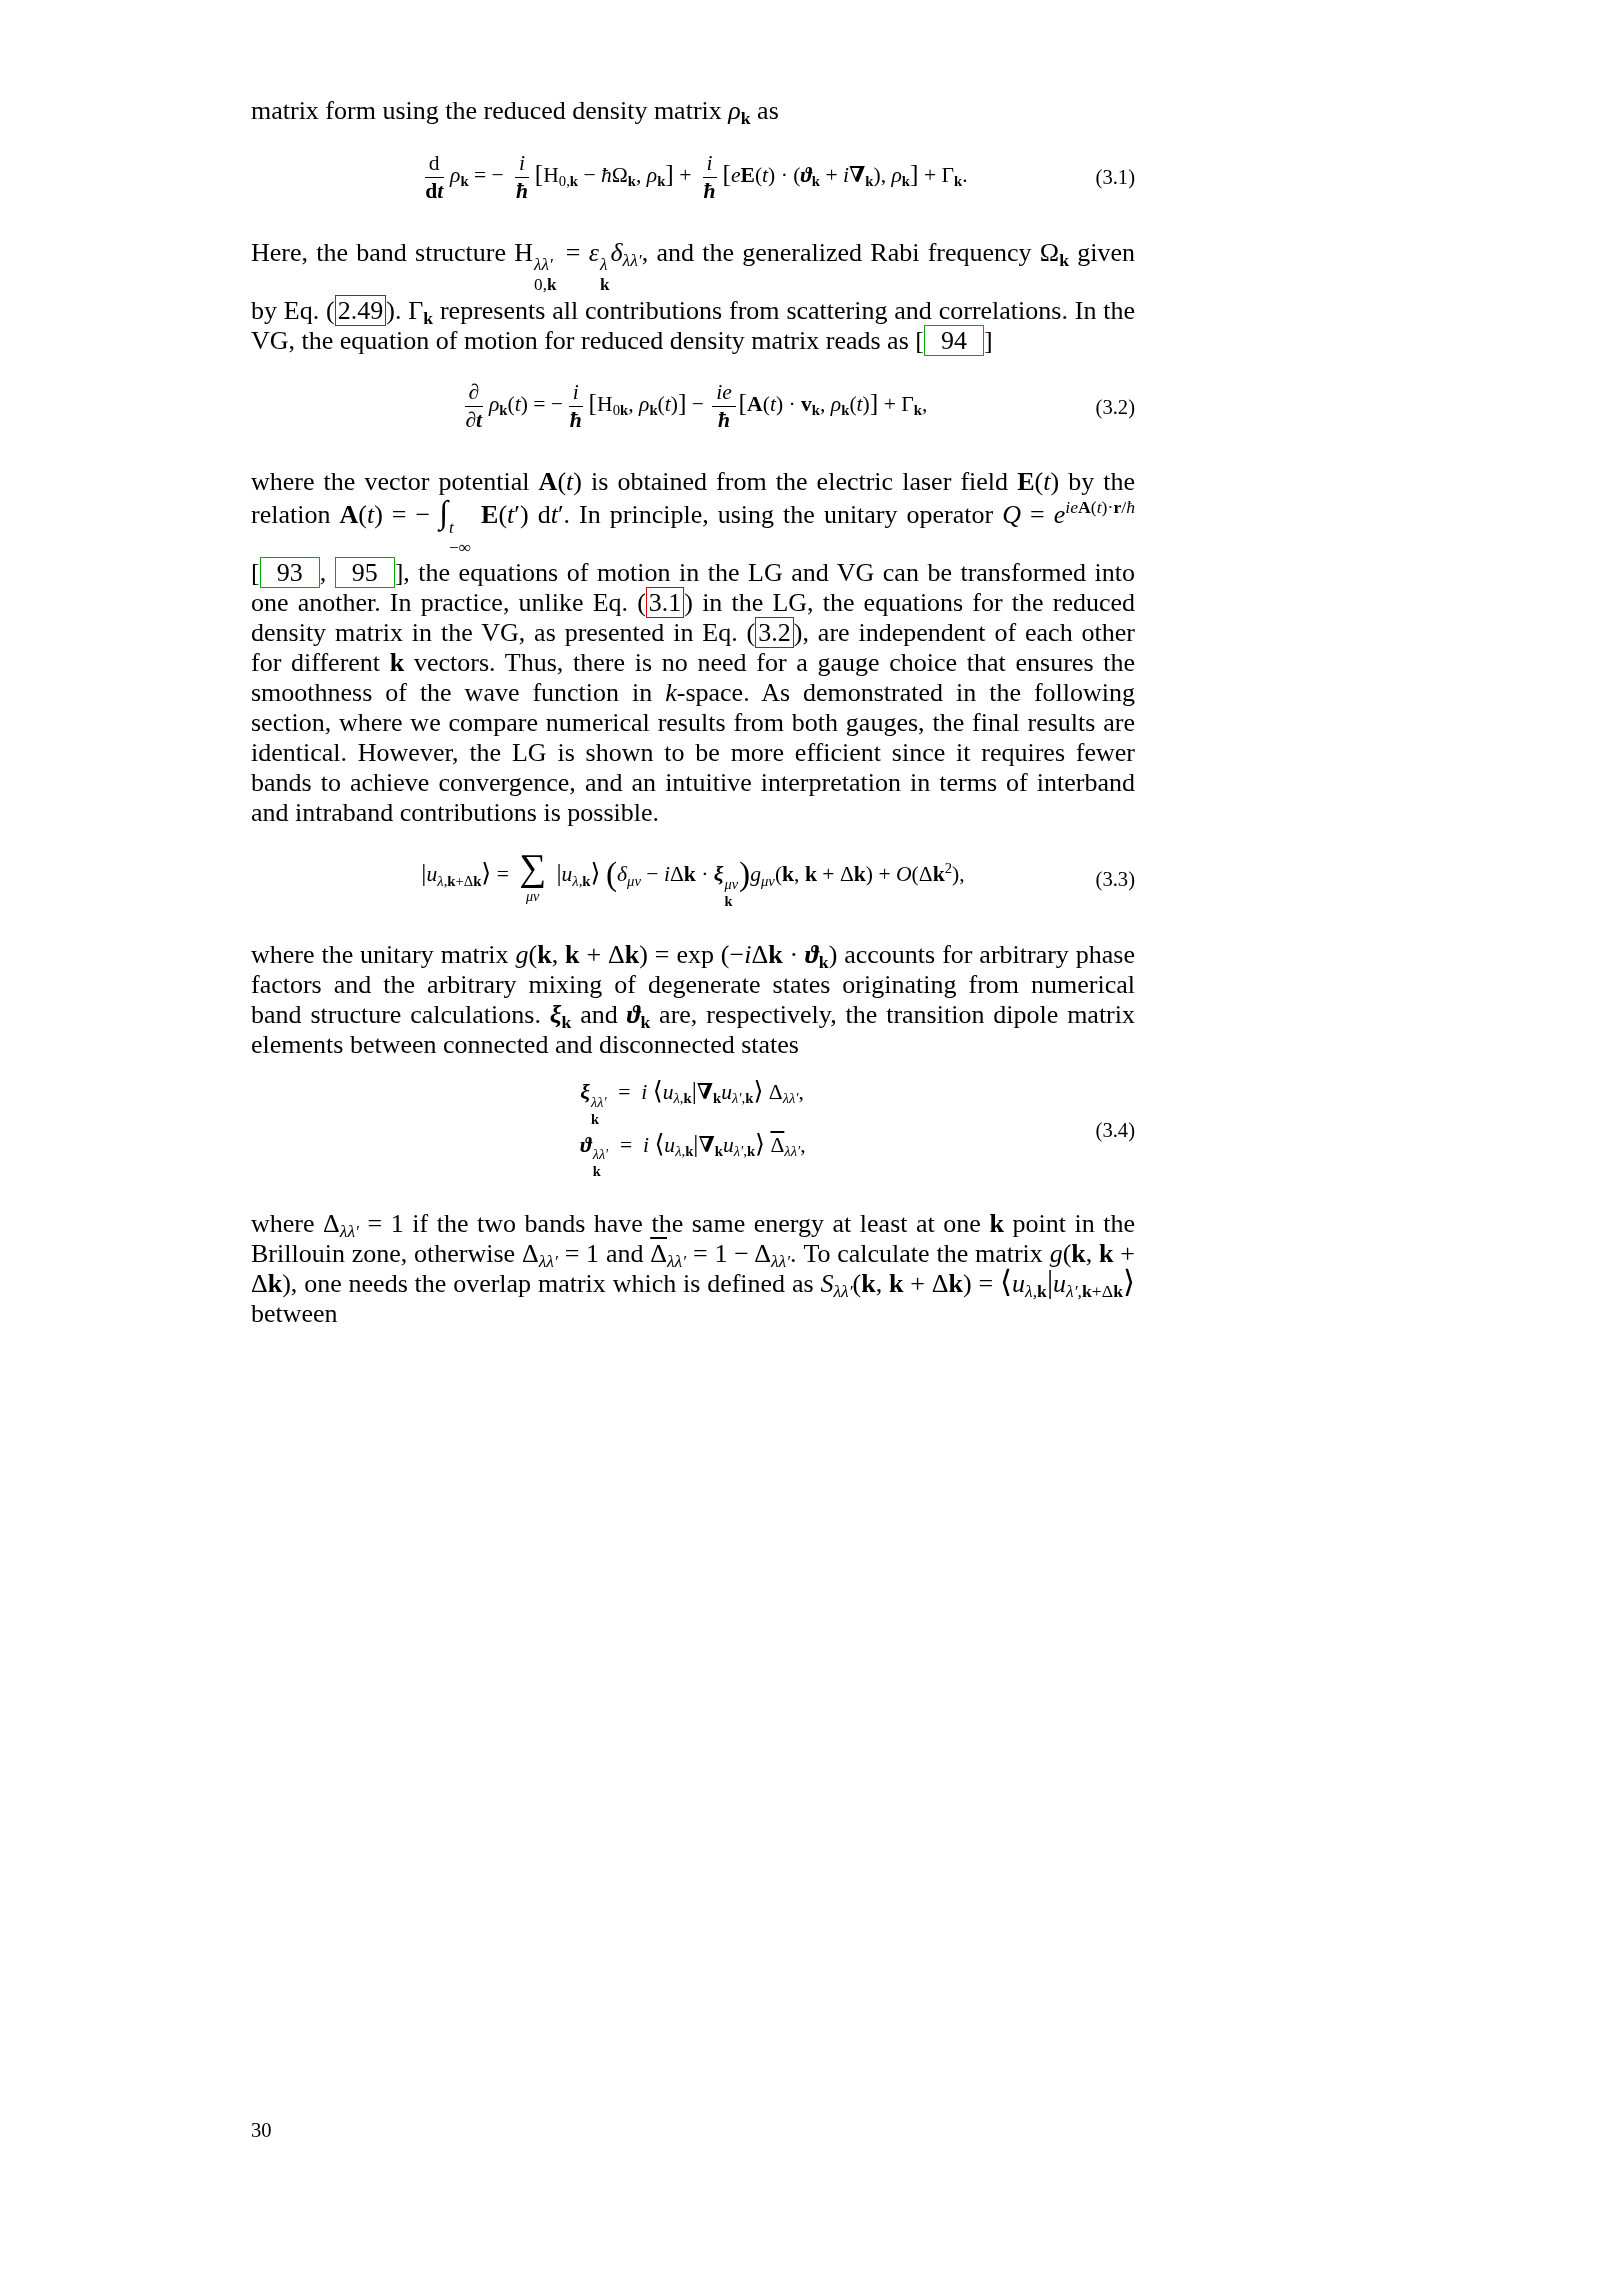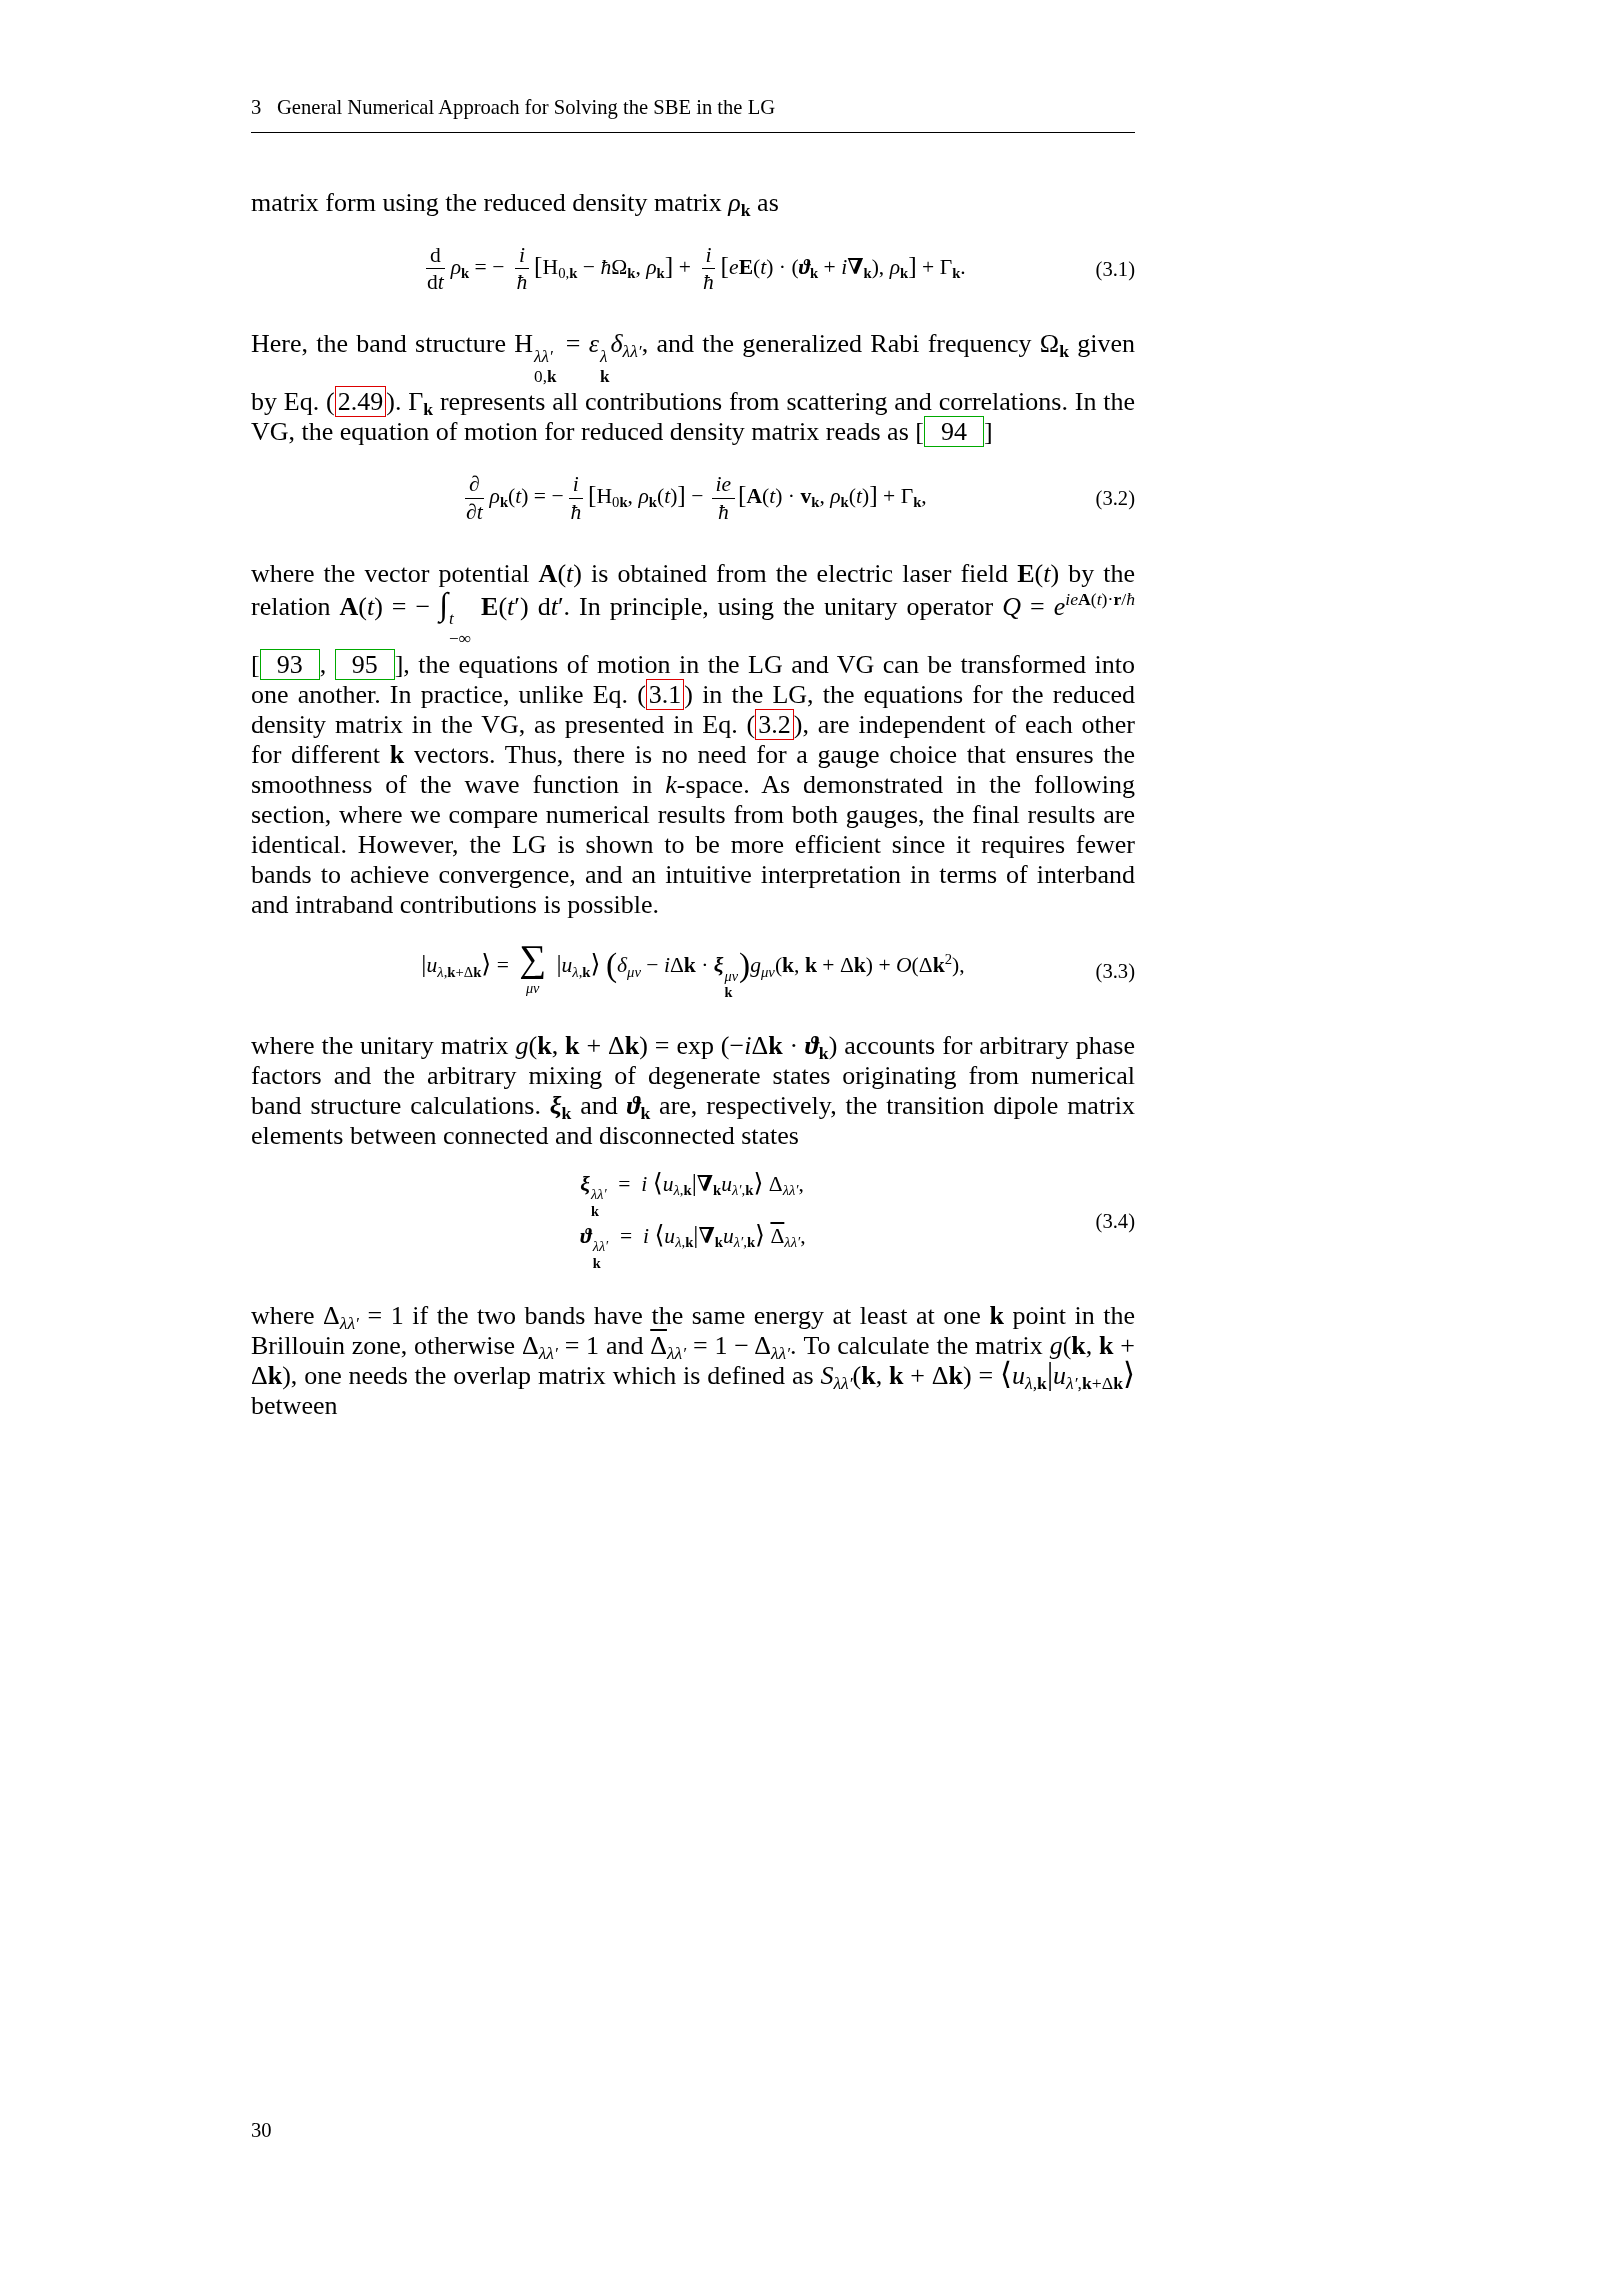--- a/index.html
+++ b/index.html
@@ -33,21 +33,21 @@
 
   
   .ss {
     display:inline-flex; flex-direction:column; align-items:flex-start;
     font-size:66%; line-height:1.18; vertical-align:-0.55em; margin:0 1px;
   }
 
   
   .frac { display:inline-flex; flex-direction:column; align-items:center; vertical-align:middle; margin:0 2.9px; }
   .frac .num { display:block; padding:0 3.9px 2px; border-bottom:1.4px solid #000; line-height:1.05; }
-  .frac .den { display:block; padding:2px 3.9px 0; line-height:1.05; }
+  .frac .den { display:block; padding:2px 3.9px 0; line-height:1.05;font-weight:bold; }
 
   .sum { display:inline-flex; flex-direction:column; align-items:center; vertical-align:middle; margin:0 4.9px; line-height:1; }
   .sum .sigma { font-size:175%; line-height:1; }
   .sum .limits { font-size:66%; margin-top:2.9px; }
 
   .bigp { font-size:155%; vertical-align:-0.12em; line-height:0; }
   .big  { font-size:118%; line-height:0; }
   .intg { font-size:125%; }
   .ovl  { text-decoration:overline; }
 
@@ -73,23 +73,20 @@
   .section-head .num { margin-right:21.6px; }
 
   .page-number { position:absolute; left:251px; top:2119px; font-size:20.6px; }
 </style>
 </head>
 <body>
 
 <div class="page">
   <div class="content">
 
-    <div class="running-head">
-      <span class="num">3</span><span>General Numerical Approach for Solving the SBE in the LG</span>
-    </div>
 
     <p class="body-par">matrix form using the reduced density matrix <i>ρ</i><sub><b>k</b></sub> as</p>
 
     <div class="eqrow">
       <span class="eqmath"><span class="frac">
             <span class="num">d</span>
             <span class="den">d<i>t</i></span>
           </span><i>ρ</i><sub><b>k</b></sub> = − <span class="frac">
             <span class="num"><i>i</i></span>
             <span class="den"><i>ħ</i></span>

